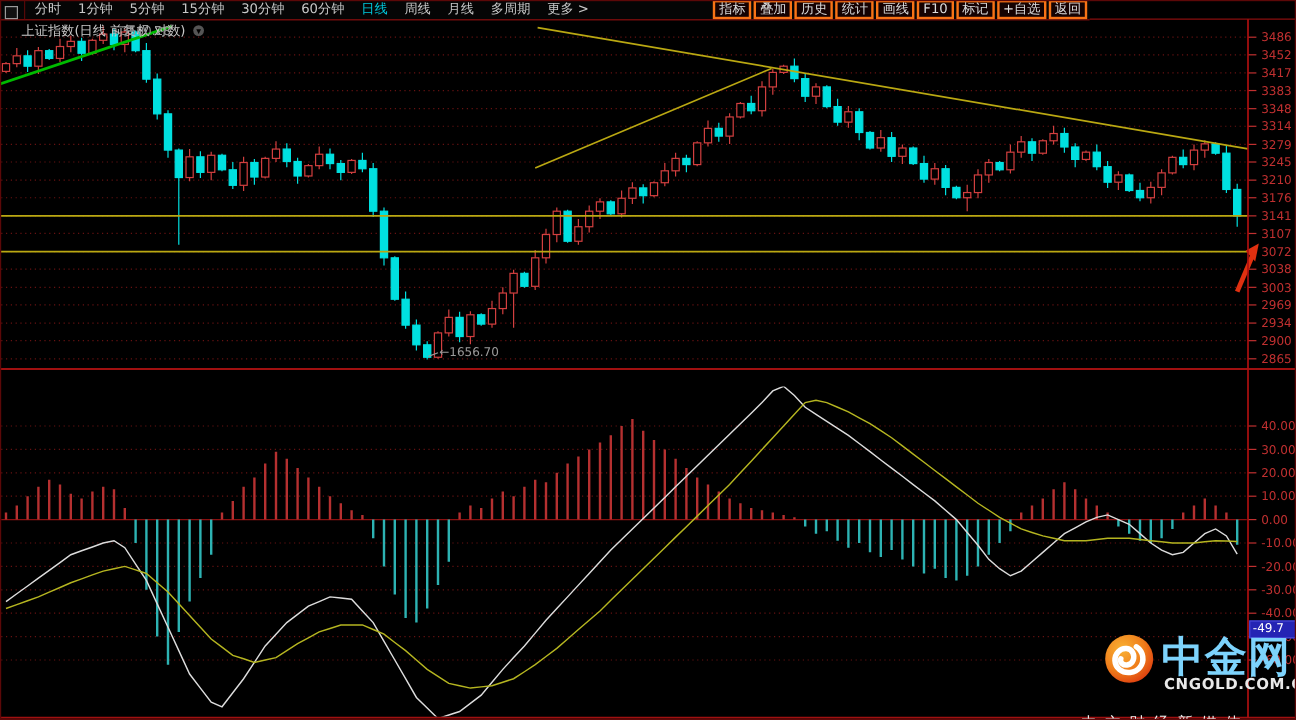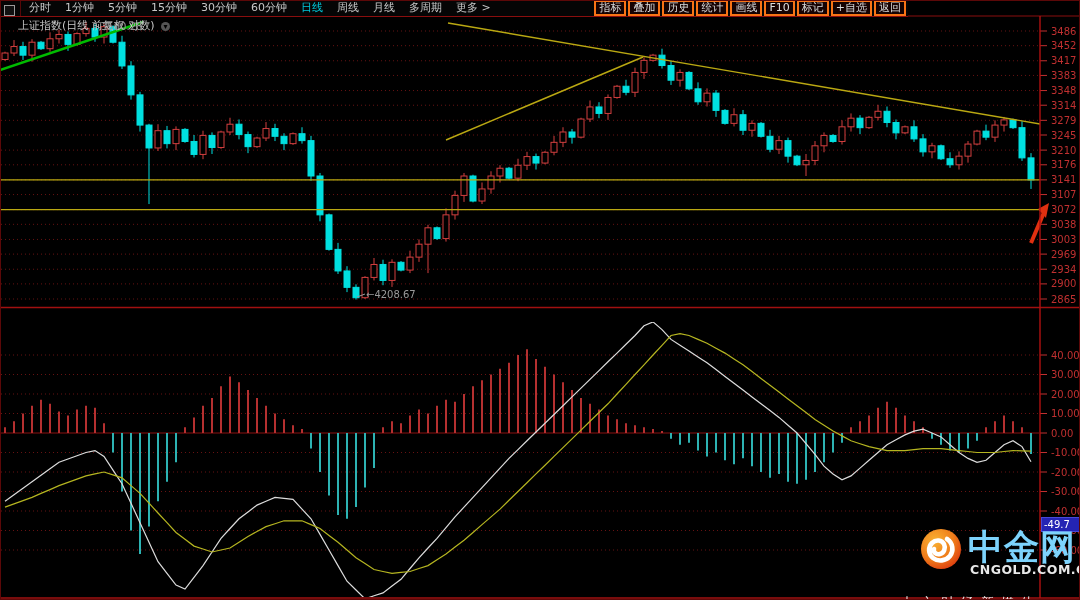--- a/index.html
+++ b/index.html
@@ -537,21 +537,21 @@
       </div>
   </div>
 
   <div class="ovl" id="ptitle">
     <span>上证指数(日线 前复权 对数)</span>
     <span class="dd">▾</span>
   </div>
 
 
   <div class="ovl mini-label" id="peaklbl">3500.28</div>
-  <div class="ovl mini-label" id="lowlbl">←4208.67</div>
+  <div class="ovl mini-label" id="lowlbl">←1656.70</div>
   <div class="ovl" id="badge">-49.7</div>
 
   <div id="wm">
     <svg width="42" height="42" viewBox="-21 -21 42 42">
       <defs>
         <radialGradient id="lg" cx="35%" cy="30%" r="85%">
           <stop offset="0%" stop-color="#f9b233"></stop>
             <stop offset="55%" stop-color="#ef7c1a"></stop>
             <stop offset="100%" stop-color="#d92c0c"></stop>
         </radialGradient>

